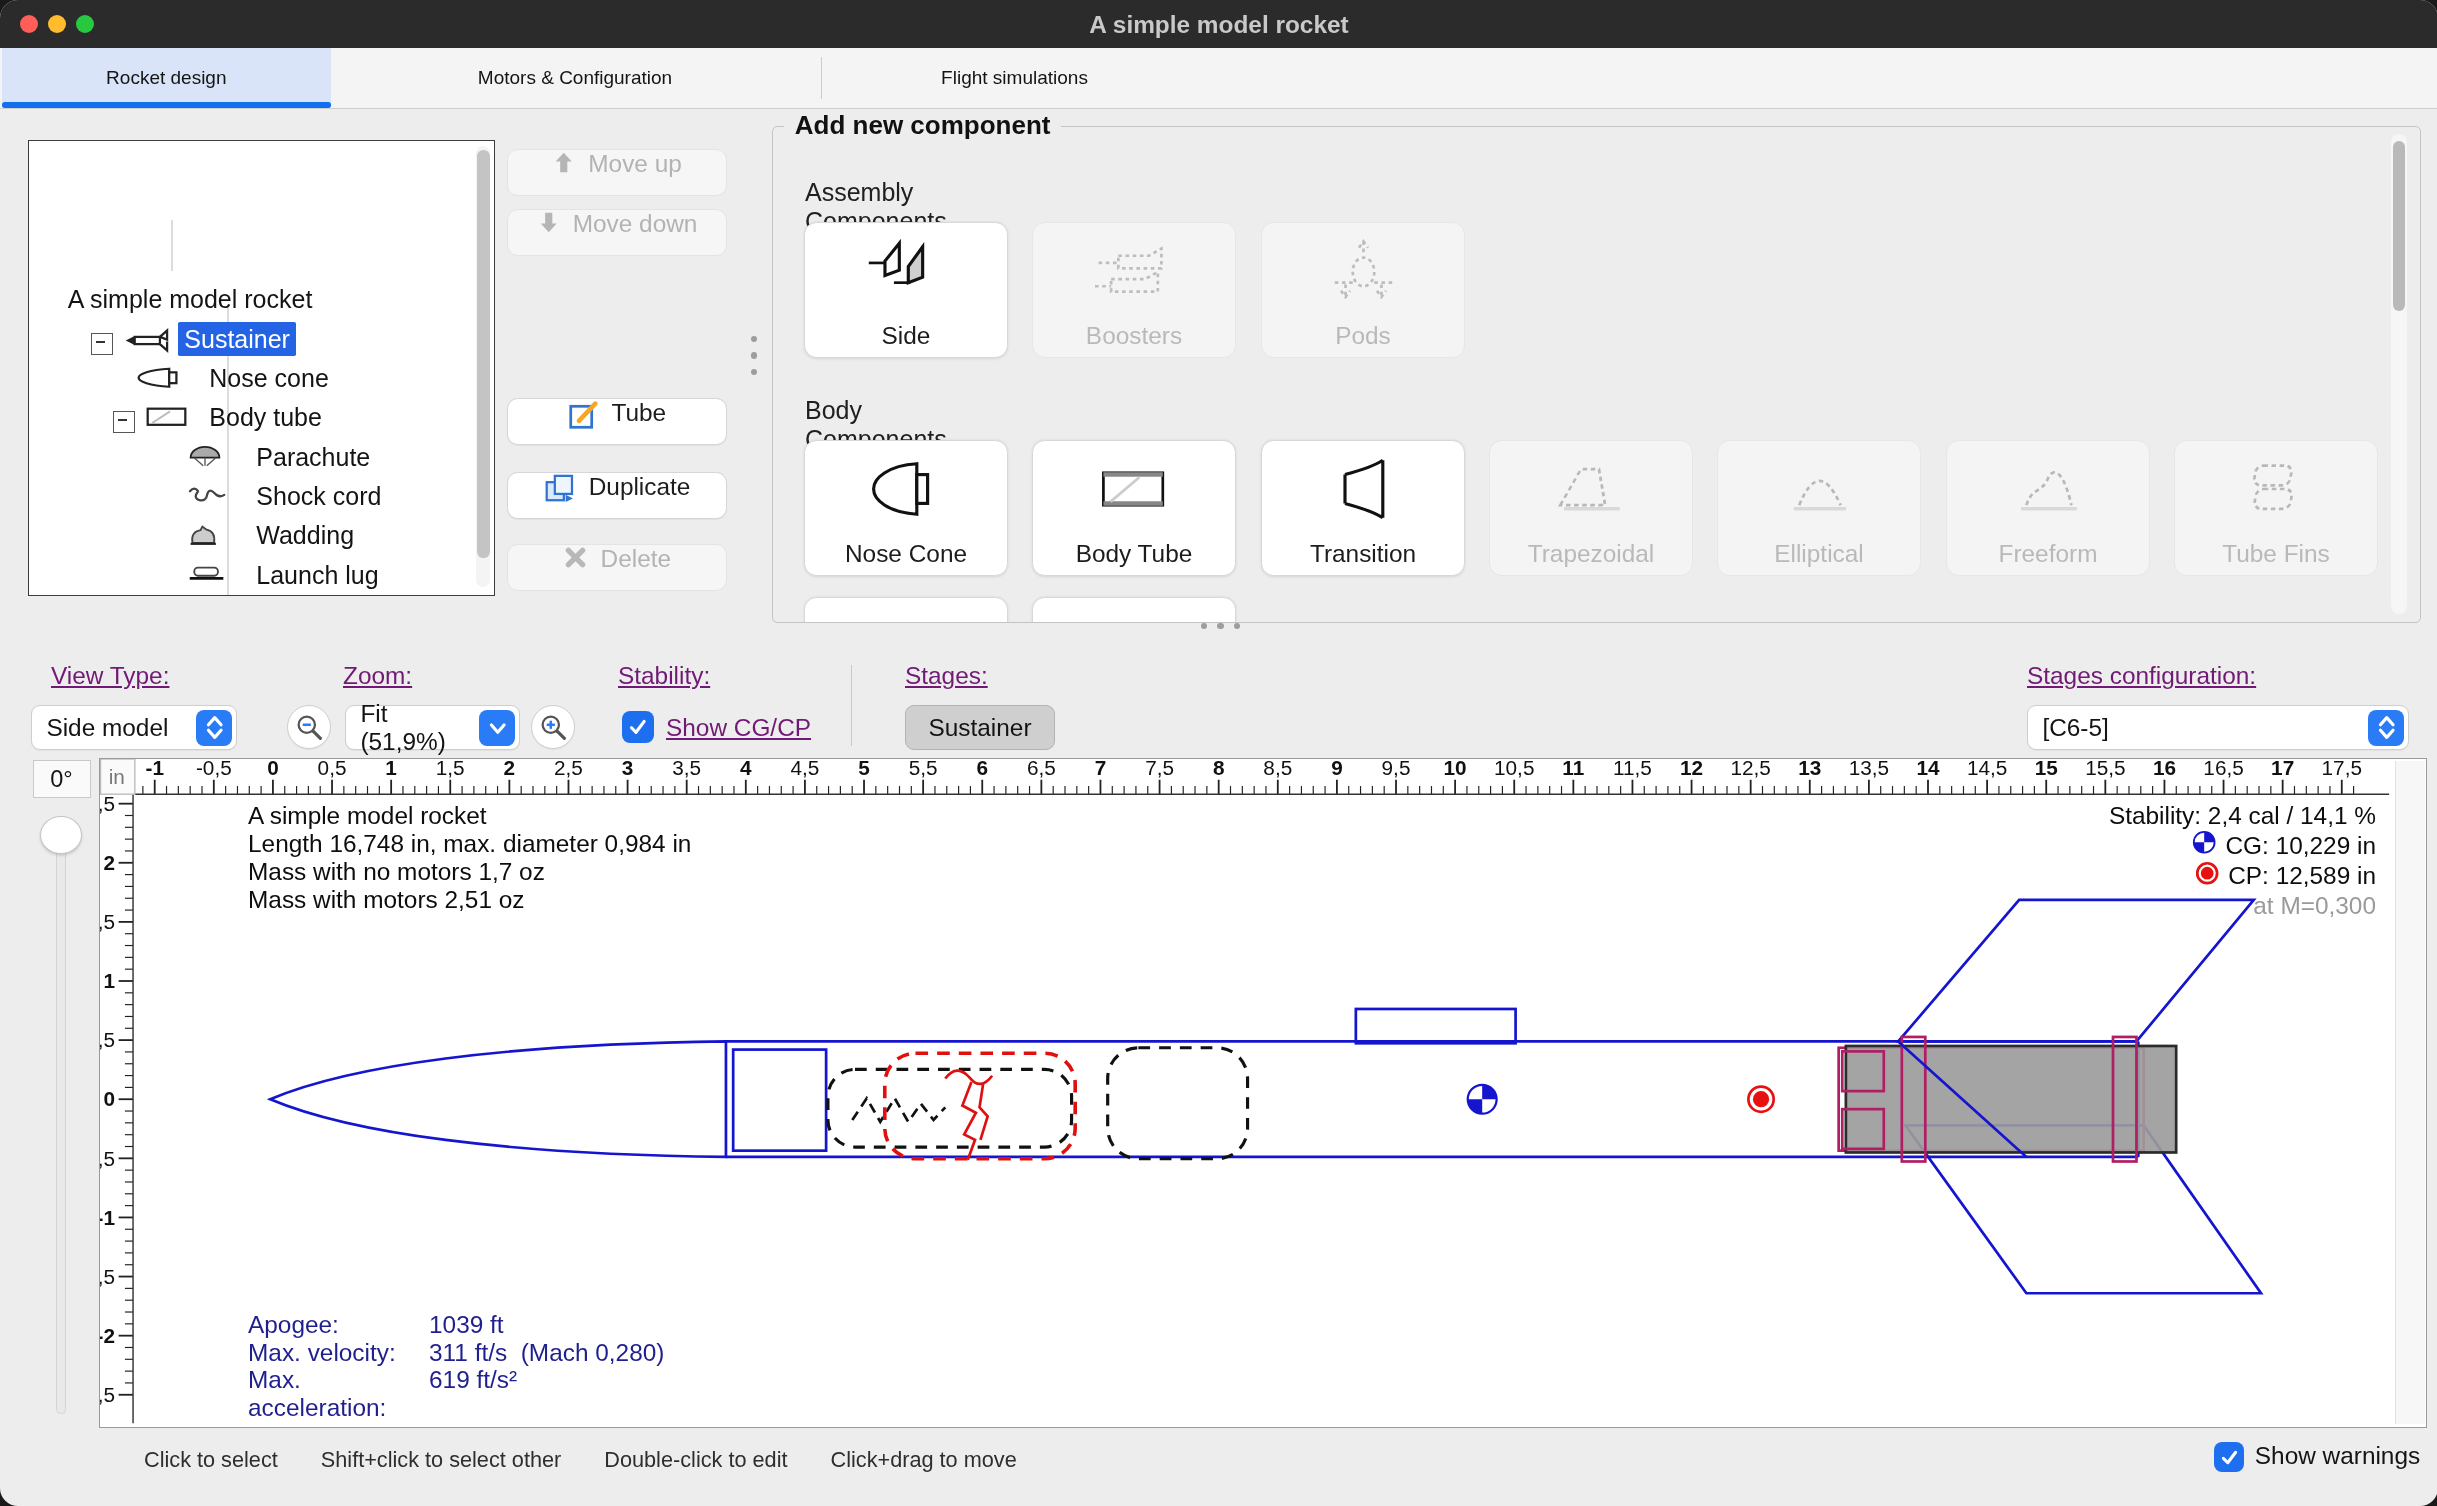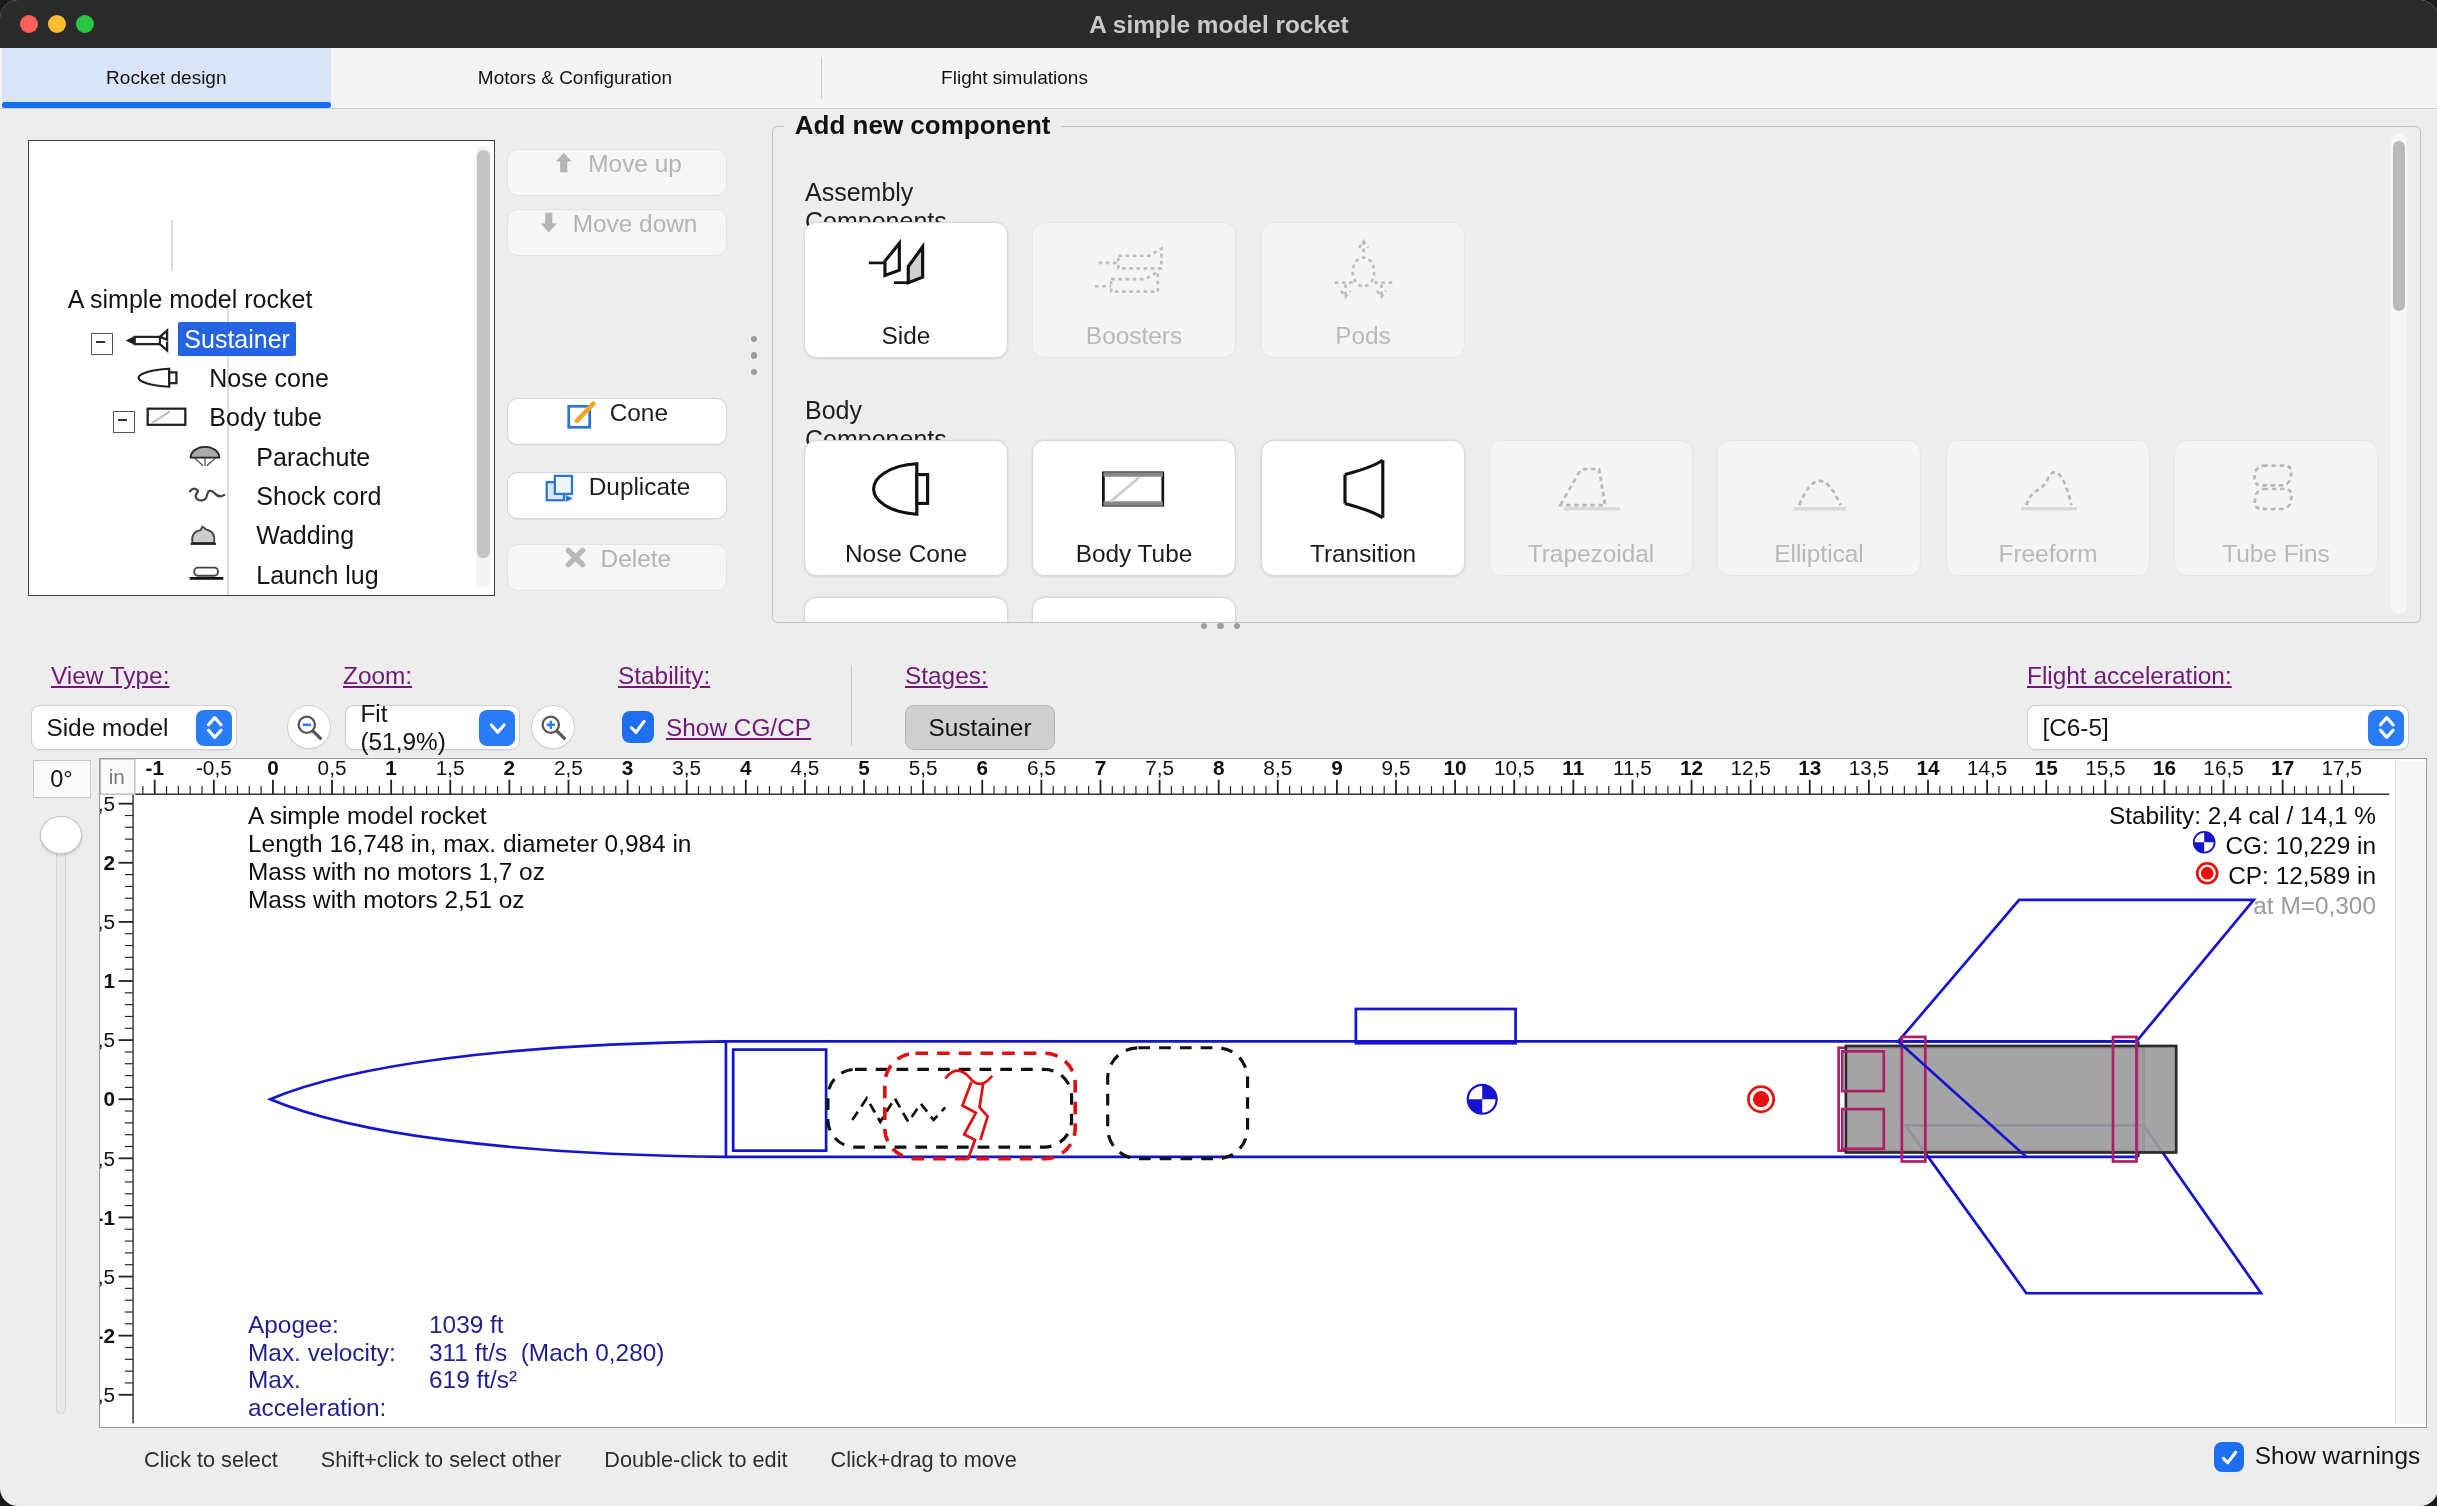--- a/index.html
+++ b/index.html
@@ -199,21 +199,21 @@
          <span class="icn"><svg width="23.5" height="25" viewBox="0 0 26 28">
             <path d="M13,25 L4,15 H9 V3 H17 V15 H22 Z" fill="#b5b5b5"></path>
           </svg></span>
         <span>Move down</span>
       </div>
       <div class="act-btn " style="top:398px;">
          <span class="icn"><svg width="31" height="31" viewBox="0 0 34 34">
             <rect x="3" y="8" width="23" height="23" fill="#fff" stroke="#2f74d0" stroke-width="3"></rect>
             <line x1="12" y1="24" x2="30" y2="5" stroke="#f5a623" stroke-width="5" stroke-linecap="round"></line>
           </svg></span>
-        <span>Cone</span>
+        <span>Tube</span>
       </div>
       <div class="act-btn " style="top:472px;">
          <span class="icn"><svg width="32.5" height="31" viewBox="0 0 36 34">
             <rect x="3" y="10" width="19" height="20" fill="#dce9fb" stroke="#2f74d0" stroke-width="2.5"></rect>
             <rect x="12" y="3" width="19" height="20" fill="#eff5fd" stroke="#2f74d0" stroke-width="2.5"></rect>
             <path d="M24,24 l8,4 l-8,4 z" fill="#2f74d0"></path>
           </svg></span>
         <span>Duplicate</span>
       </div>
       <div class="act-btn disabled" style="top:544px;">
@@ -396,21 +396,21 @@
         <path d="M5 13 L10 18 L19 6" fill="none" stroke="#fff" stroke-width="3.5" stroke-linecap="round" stroke-linejoin="round"></path>
       </svg>
   </div>
   <div class="ctl-label" style="left:666px;top:714px;">Show CG/CP</div>
 
   <div class="vdivider" style="left:851px;top:665px;height:81px;"></div>
 
   <div class="ctl-label" style="left:905px;top:662px;">Stages:</div>
   <div class="toggle-btn" style="left:905px;top:705px;width:148px;">Sustainer</div>
 
-  <div class="ctl-label" style="left:2027px;top:662px;">Flight acceleration:</div>
+  <div class="ctl-label" style="left:2027px;top:662px;">Stages configuration:</div>
   <div class="select" style="left:2027px;top:705px;width:380px;">
     <span class="txt">[C6-5]</span>
     <span class="chev">
       <svg width="23.5" height="27" viewBox="0 0 26 30">
           <path d="M6 12 L13 4 L20 12" fill="none" stroke="#fff" stroke-width="3.5" stroke-linecap="round" stroke-linejoin="round"></path>
           <path d="M6 18 L13 26 L20 18" fill="none" stroke="#fff" stroke-width="3.5" stroke-linecap="round" stroke-linejoin="round"></path>
         </svg>
     </span>
   </div>
 

